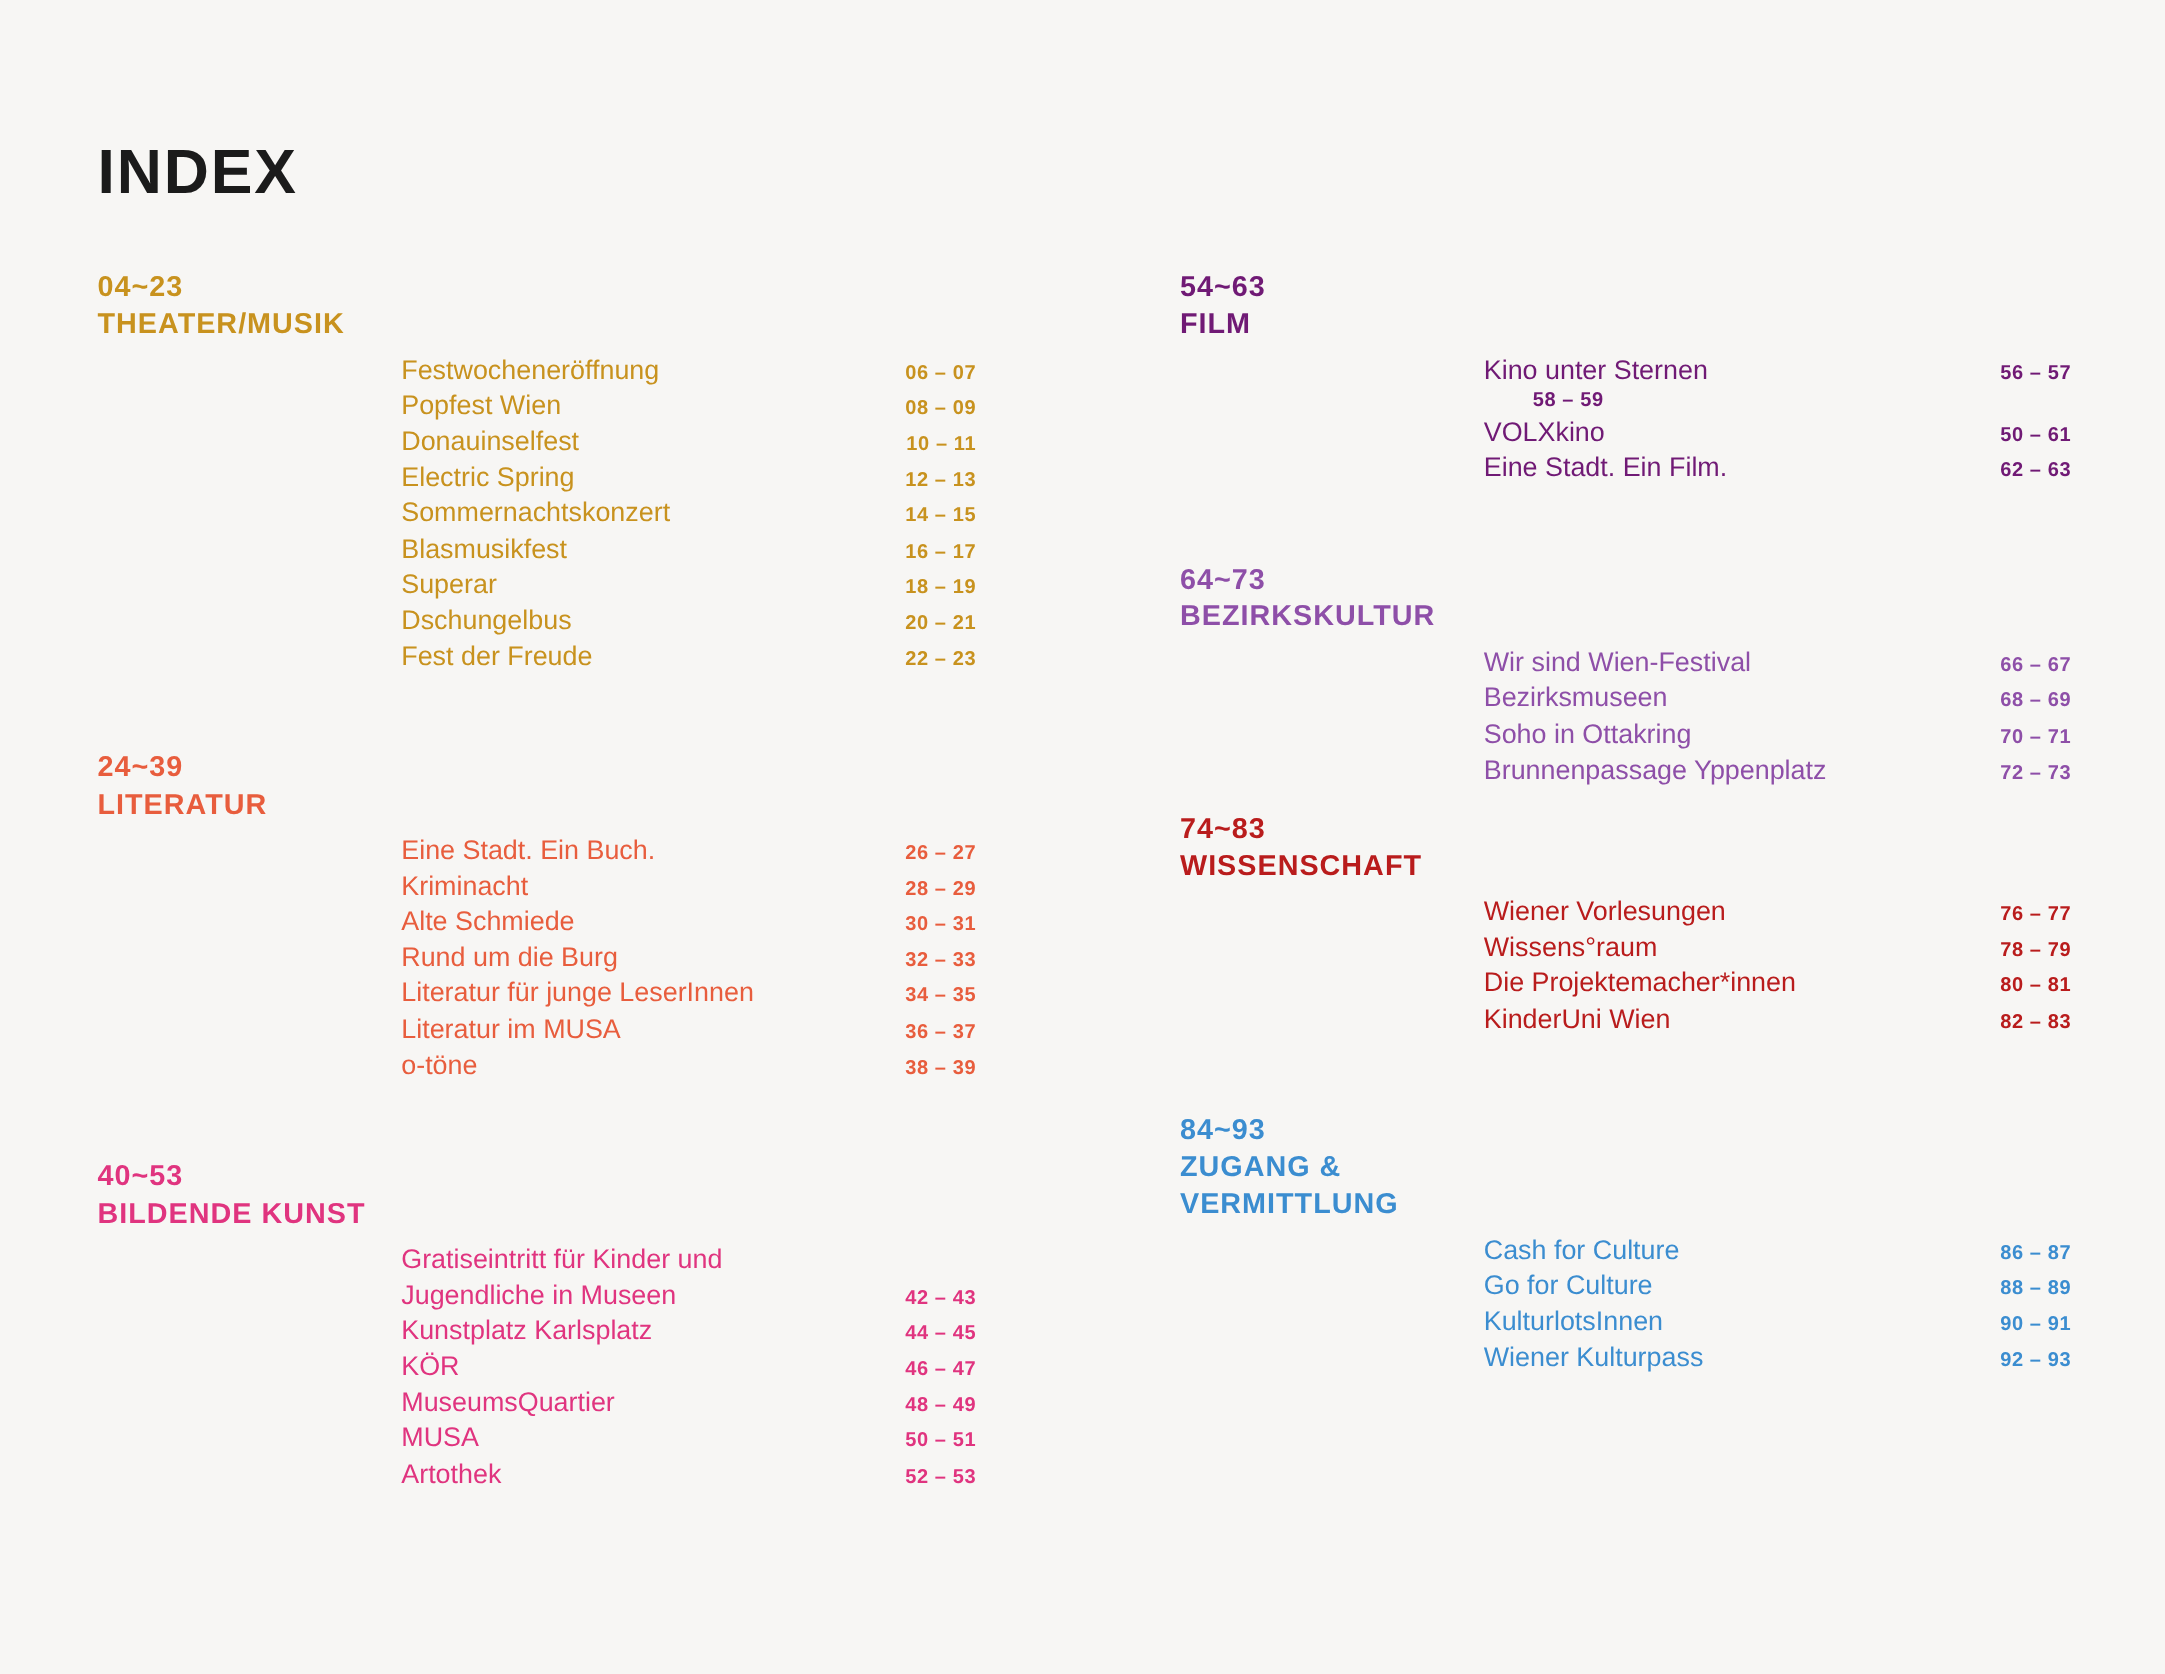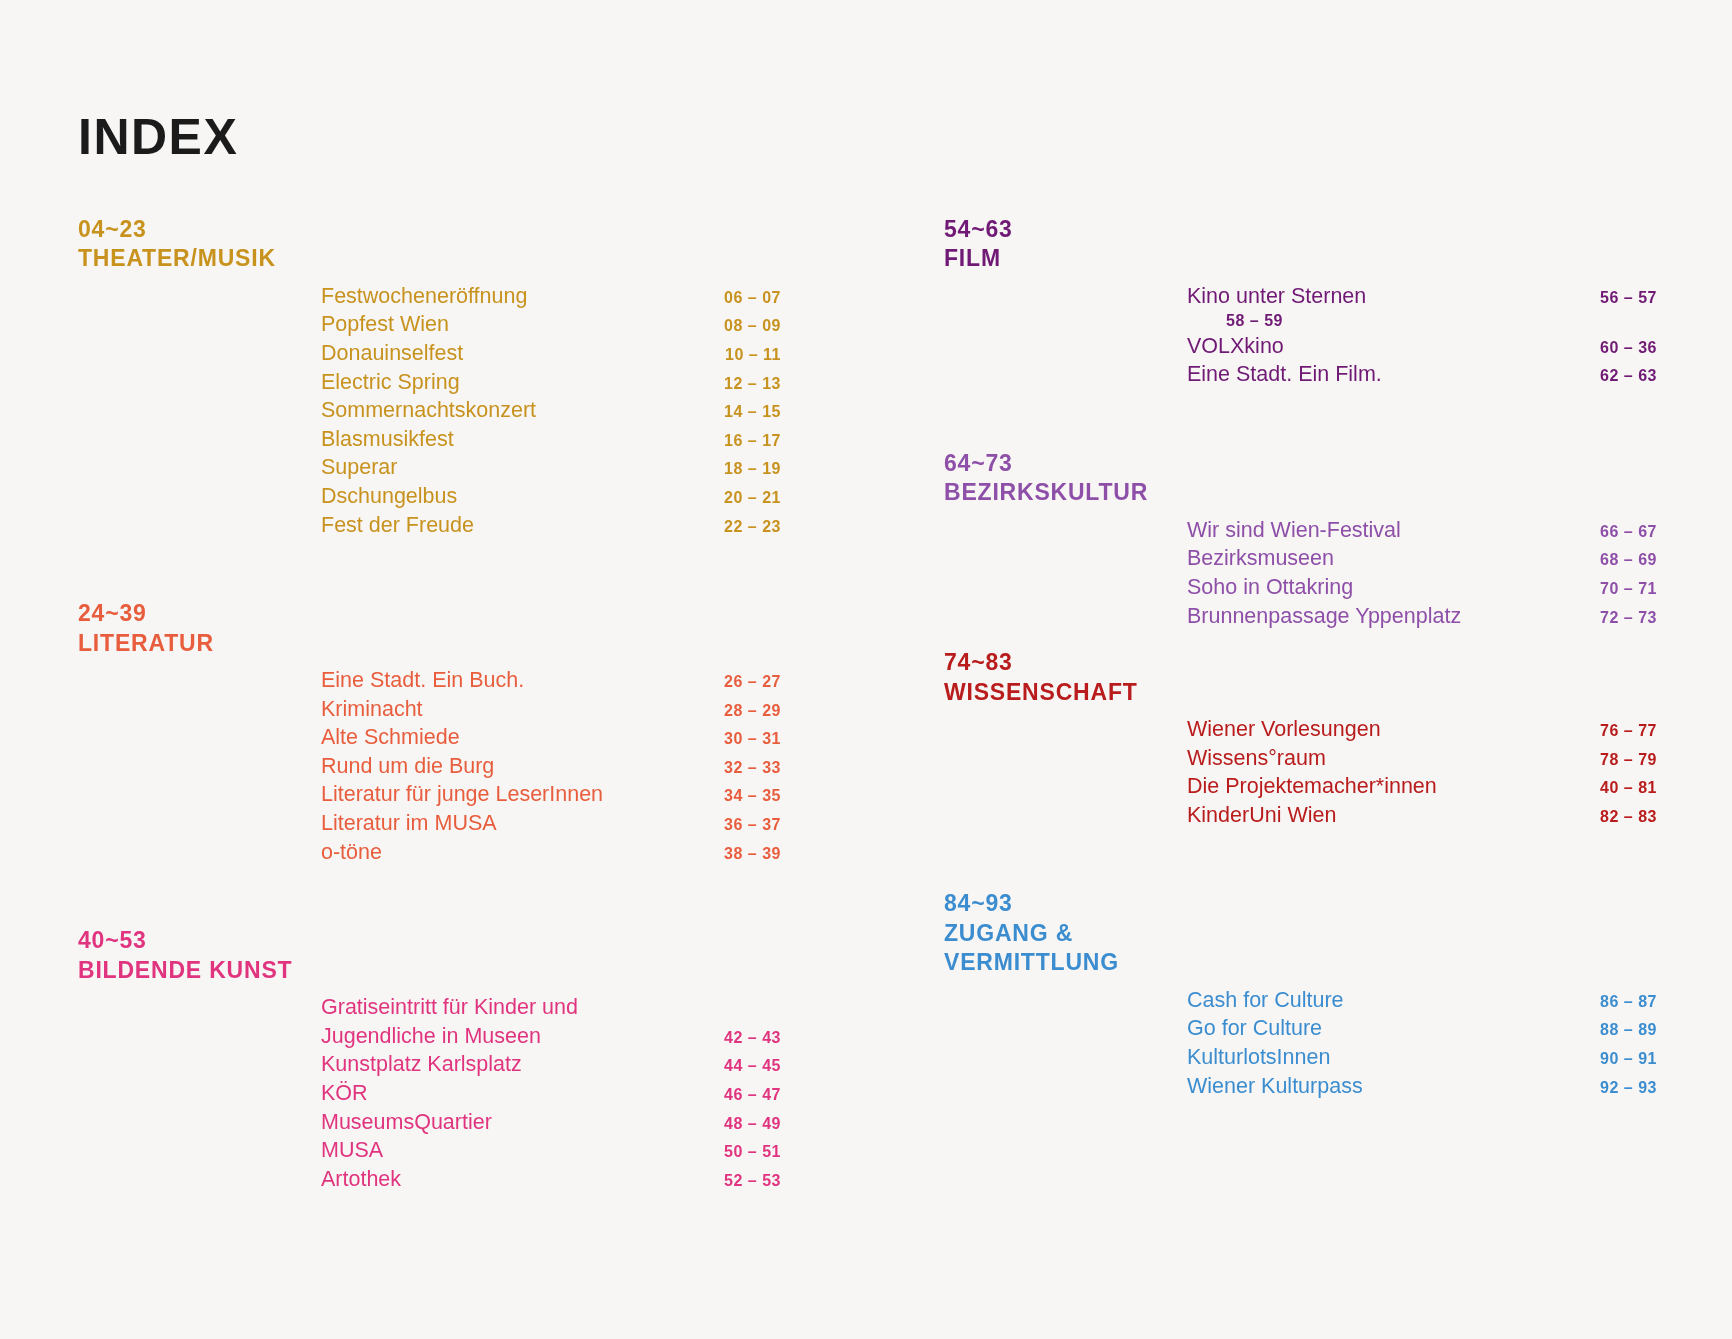--- a/index.html
+++ b/index.html
@@ -212,21 +212,21 @@
           <div class="entries">
             <div class="entry">
               <span class="entry-label">Kino unter Sternen</span>
               <span class="entry-pages">56 – 57</span>
             </div>
             <div class="entry">
               <span class="entry-pages">58 – 59</span>
             </div>
             <div class="entry">
               <span class="entry-label">VOLXkino</span>
-              <span class="entry-pages">60 – 36</span>
+              <span class="entry-pages">50 – 61</span>
             </div>
             <div class="entry">
               <span class="entry-label">Eine Stadt. Ein Film.</span>
               <span class="entry-pages">62 – 63</span>
             </div>
           </div>
         </div>
         <div class="section" style="color: rgb(142, 79, 168); margin-top: 60px;">
           <div class="sec-head"><span class="sec-range">64~73</span><span class="sec-name">BEZIRKSKULTUR</span></div>
           <div class="entries">
@@ -254,21 +254,21 @@
             <div class="entry">
               <span class="entry-label">Wiener Vorlesungen</span>
               <span class="entry-pages">76 – 77</span>
             </div>
             <div class="entry">
               <span class="entry-label">Wissens°raum</span>
               <span class="entry-pages">78 – 79</span>
             </div>
             <div class="entry">
               <span class="entry-label">Die Projektemacher*innen</span>
-              <span class="entry-pages">40 – 81</span>
+              <span class="entry-pages">80 – 81</span>
             </div>
             <div class="entry">
               <span class="entry-label">KinderUni Wien</span>
               <span class="entry-pages">82 – 83</span>
             </div>
           </div>
         </div>
         <div class="section" style="color: rgb(59, 141, 208); margin-top: 60px;">
           <div class="sec-head"><span class="sec-range">84~93</span><span class="sec-name">ZUGANG &amp;
 VERMITTLUNG</span></div>

